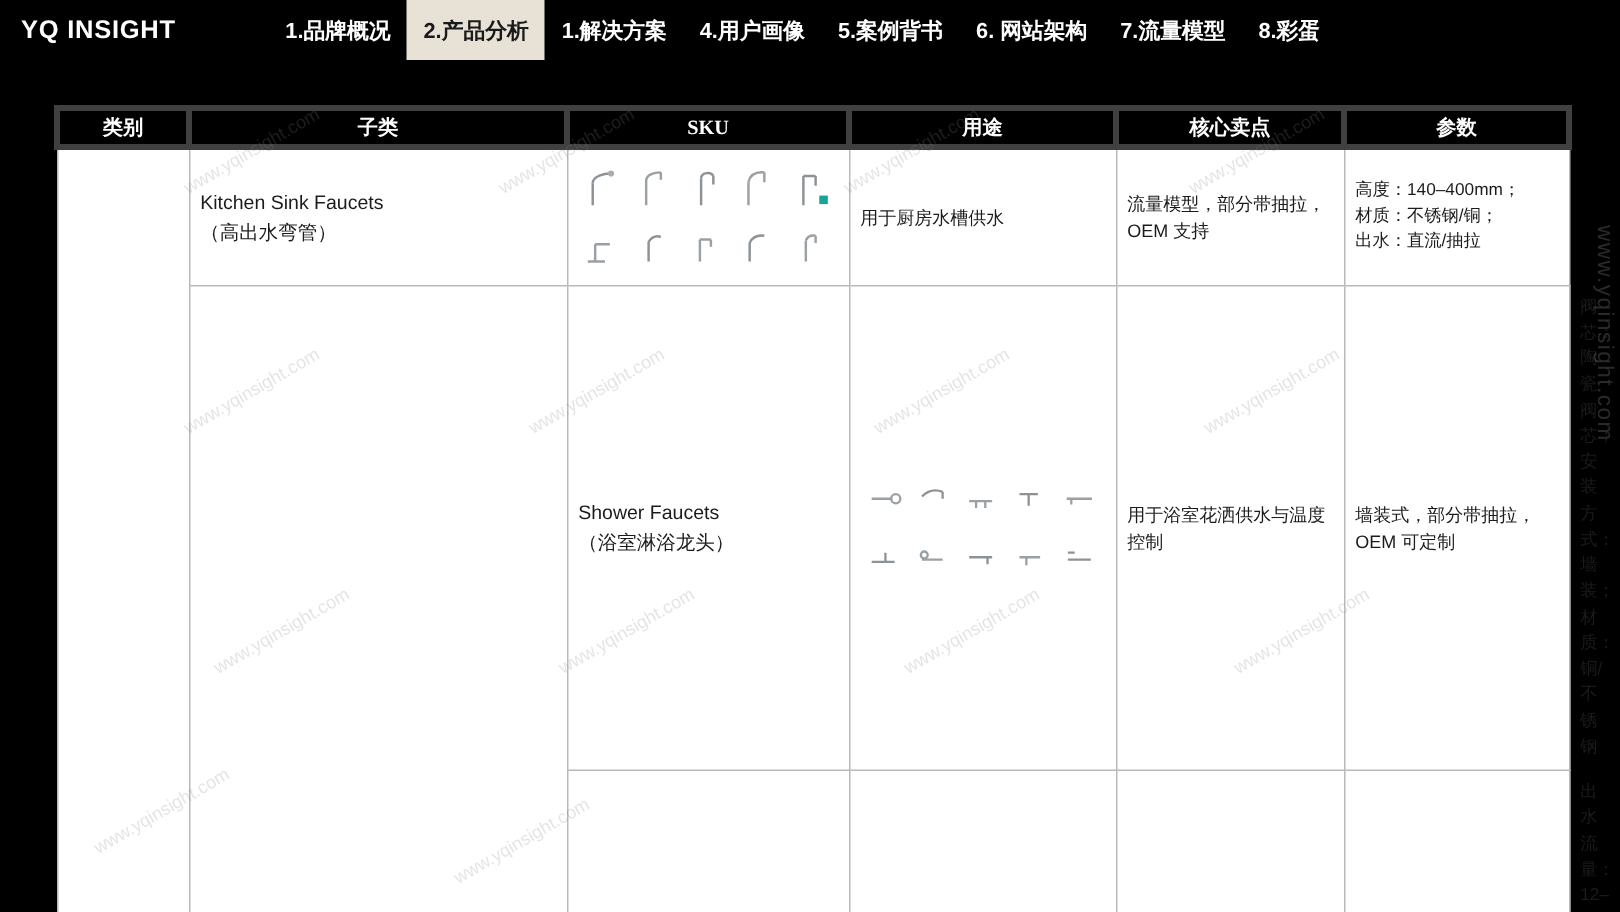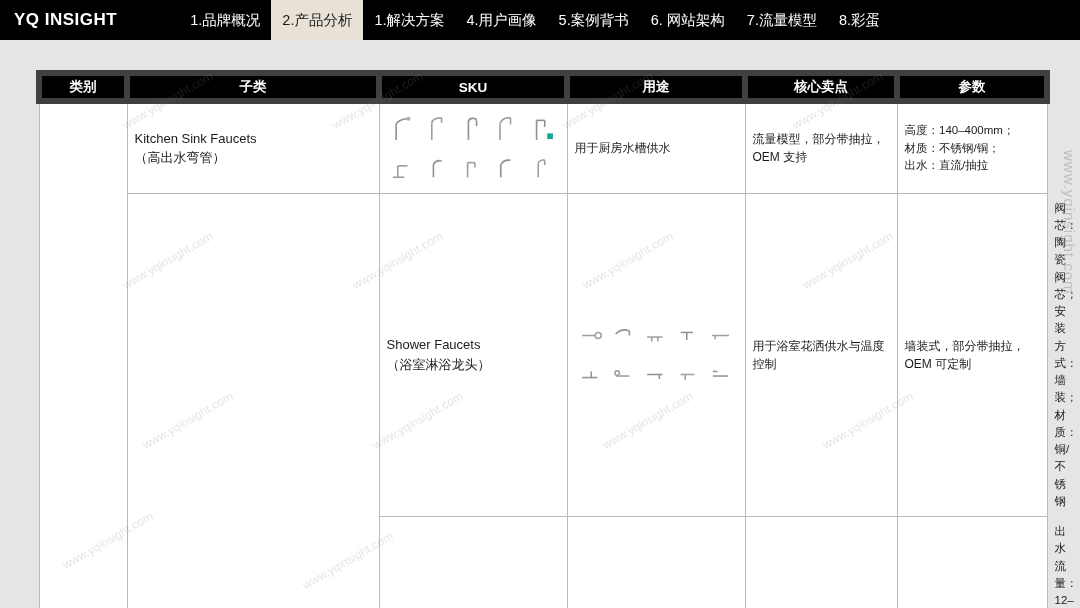--- a/index.html
+++ b/index.html
@@ -5,21 +5,21 @@
   * { box-sizing: border-box; }
   html, body {
     margin: 0; padding: 0;
     background: #ffffff;
     font-family: "Liberation Sans", sans-serif;
   }
   #page {
     position: relative;
     width: 1080px;
     height: 608px;
-    background: #e5e5e5;
+    background: #000000;
     overflow: hidden;
   }
 
   
   #topbar {
     position: absolute;
     left: 0; top: 0;
     width: 1080px; height: 40px;
     background: #000000;
     display: flex;
@@ -33,20 +33,21 @@
     color: #ffffff;
     font-size: 17px;
     font-weight: bold;
     letter-spacing: 0.5px;
     white-space: nowrap;
   }
   #navitems {
     display: flex;
     align-items: stretch;
     margin-left: 48px;
+    font-weight: bold;
   }
   .navitem {
     display: flex;
     align-items: center;
     padding: 0 11px;
     color: #ffffff;
     font-size: 14.5px;
     white-space: nowrap;
   }
   .navitem.active {
@@ -65,22 +66,23 @@
     width: 1008px;
     table-layout: fixed;
   }
   thead th {
     background: #000000;
     color: #ffffff;
     font-size: 13.5px;
     font-weight: bold;
     height: 26px;
     text-align: center;
-    border: 6px solid #404040;
+    border: 4px solid #404040;
     padding: 2px 4px;
+    font-family: Liberation Serif, serif;
   }
   td {
     border: 1px solid #b9b9b9;
     vertical-align: middle;
     font-size: 12.5px;
     color: #1b1b1b;
     padding: 6px 7px;
     line-height: 1.5;
     background: #ffffff;
   }

